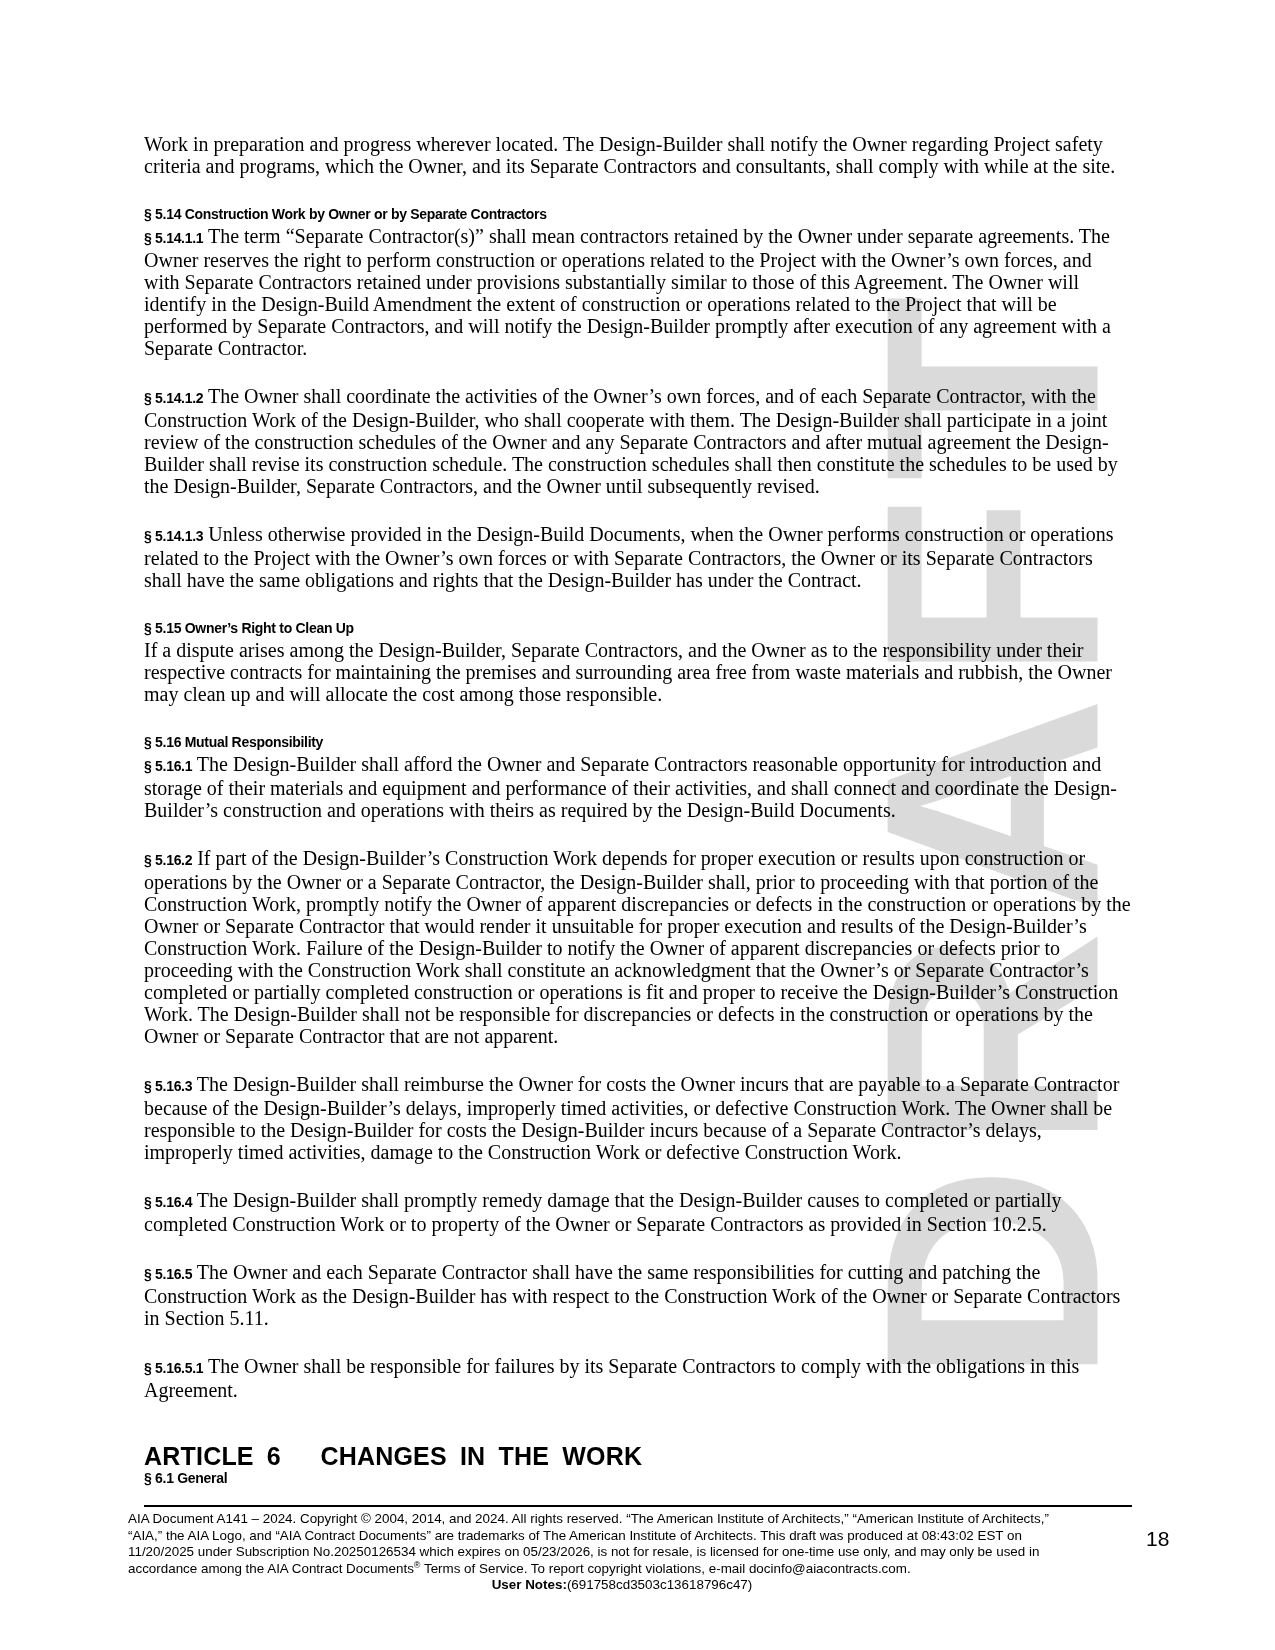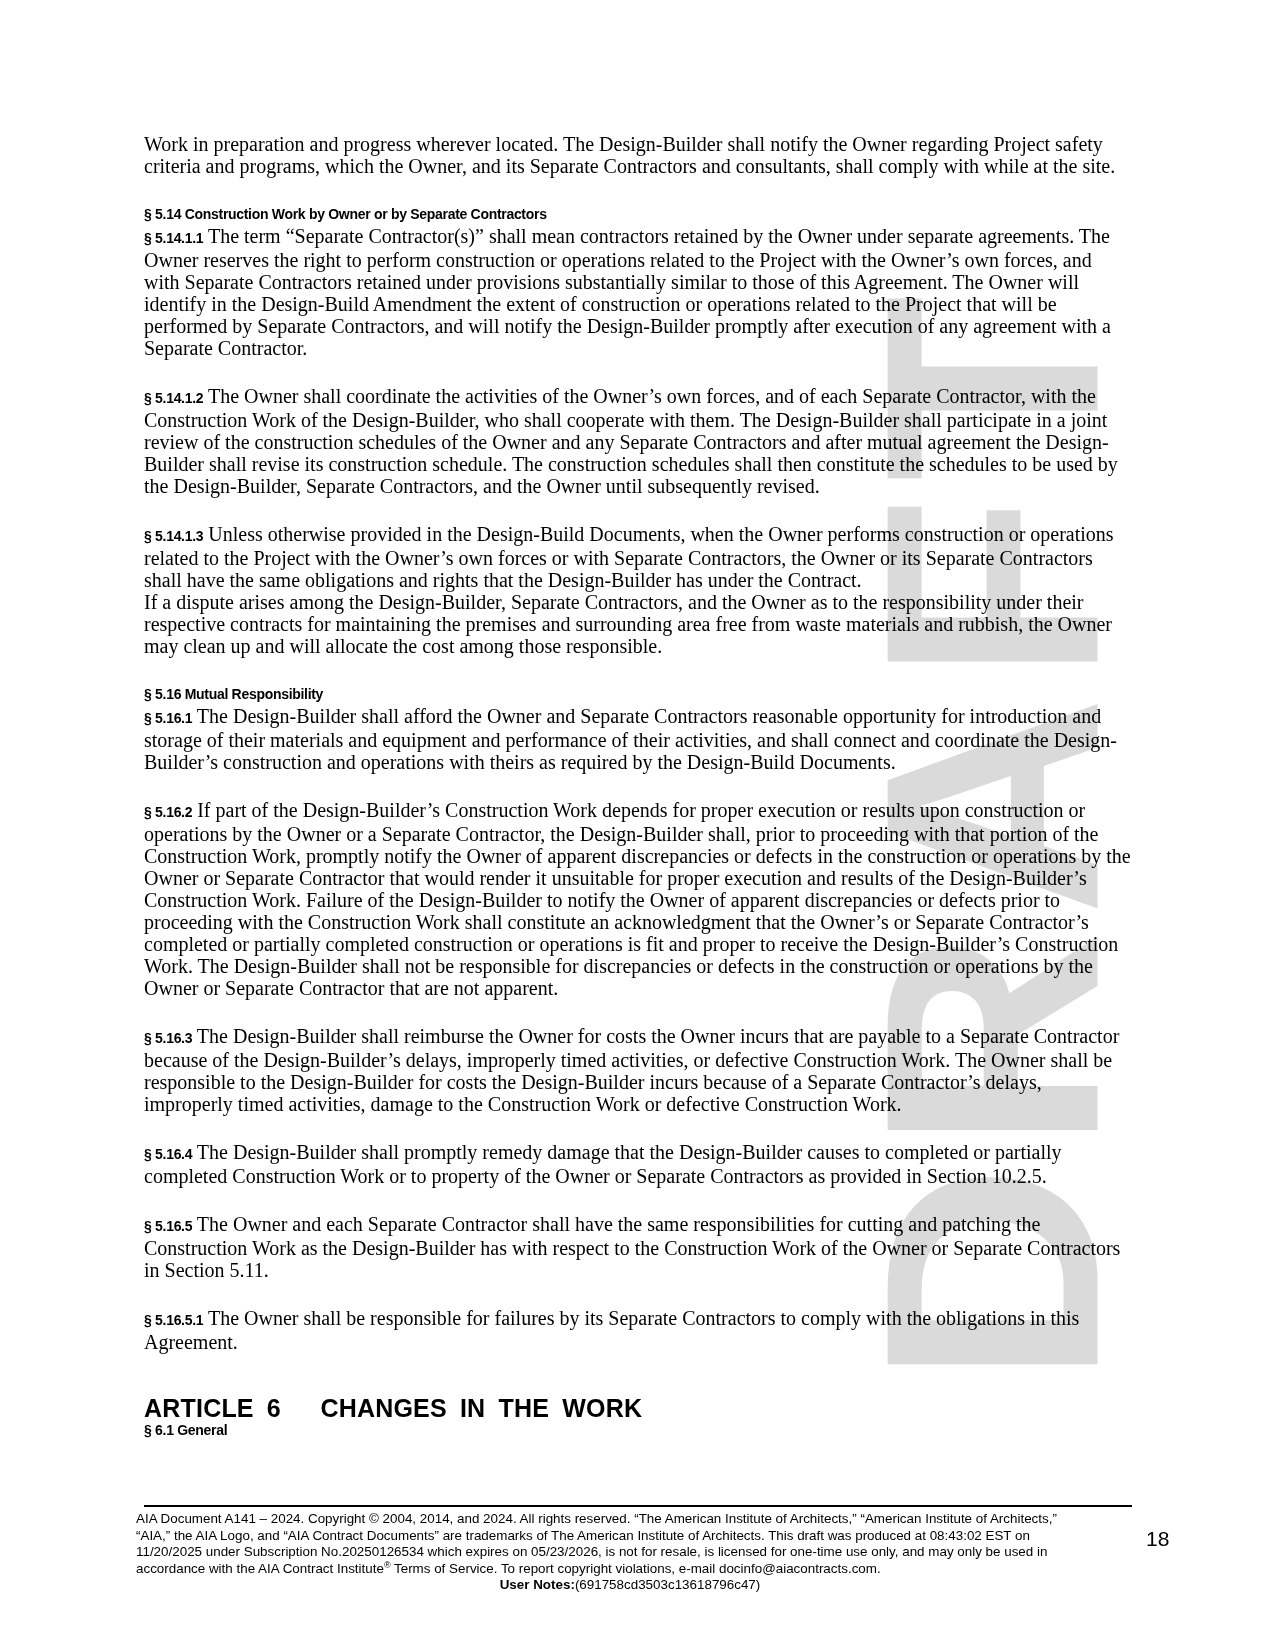--- a/index.html
+++ b/index.html
@@ -50,21 +50,21 @@
   }
   .footer-rule{
     position:absolute;
     left:144px;top:1505px;
     width:988px;height:0;
     border-top:2px solid #000;
     z-index:1;
   }
   .footer{
     position:absolute;
-    left:136px;top:1511px;
+    left:128px;top:1511px;
     width:988px;
     z-index:1;
     font-family:"Liberation Sans", sans-serif;
     font-size:13.4px;
     line-height:16.5px;
     color:#000;
   }
   .f-line{white-space:nowrap;overflow:hidden;}
   .f-line sup{font-size:9px;line-height:0;}
   .notes-row{display:flex;justify-content:center;}
@@ -84,39 +84,40 @@
 <div class="page">
 
   <div class="watermark">DRAFT</div>
 
   <div class="content">
       <div class="block para"><span>Work in preparation and progress wherever located. The Design-Builder shall notify the Owner regarding Project safety criteria and programs, which the Owner, and its Separate Contractors and consultants, shall comply with while at the site.</span></div>
       <div class="block heading gap"><span>§ 5.14 Construction Work by Owner or by Separate Contractors</span></div>
       <div class="block para"><span class="lead">§ 5.14.1.1</span> <span>The term “Separate Contractor(s)” shall mean contractors retained by the Owner under separate agreements. The Owner reserves the right to perform construction or operations related to the Project with the Owner’s own forces, and with Separate Contractors retained under provisions substantially similar to those of this Agreement. The Owner will identify in the Design-Build Amendment the extent of construction or operations related to the Project that will be performed by Separate Contractors, and will notify the Design-Builder promptly after execution of any agreement with a Separate Contractor.</span></div>
       <div class="block para gap"><span class="lead">§ 5.14.1.2</span> <span>The Owner shall coordinate the activities of the Owner’s own forces, and of each Separate Contractor, with the Construction Work of the Design-Builder, who shall cooperate with them. The Design-Builder shall participate in a joint review of the construction schedules of the Owner and any Separate Contractors and after mutual agreement the Design-Builder shall revise its construction schedule. The construction schedules shall then constitute the schedules to be used by the Design-Builder, Separate Contractors, and the Owner until subsequently revised.</span></div>
       <div class="block para gap"><span class="lead">§ 5.14.1.3</span> <span>Unless otherwise provided in the Design-Build Documents, when the Owner performs construction or operations related to the Project with the Owner’s own forces or with Separate Contractors, the Owner or its Separate Contractors shall have the same obligations and rights that the Design-Builder has under the Contract.</span></div>
+      <div class="block heading gap"><span>§ 5.15 Owner’s Right to Clean Up</span></div>
       <div class="block para"><span>If a dispute arises among the Design-Builder, Separate Contractors, and the Owner as to the responsibility under their respective contracts for maintaining the premises and surrounding area free from waste materials and rubbish, the Owner may clean up and will allocate the cost among those responsible.</span></div>
       <div class="block heading gap"><span>§ 5.16 Mutual Responsibility</span></div>
       <div class="block para"><span class="lead">§ 5.16.1</span> <span>The Design-Builder shall afford the Owner and Separate Contractors reasonable opportunity for introduction and storage of their materials and equipment and performance of their activities, and shall connect and coordinate the Design-Builder’s construction and operations with theirs as required by the Design-Build Documents.</span></div>
       <div class="block para gap"><span class="lead">§ 5.16.2</span> <span>If part of the Design-Builder’s Construction Work depends for proper execution or results upon construction or operations by the Owner or a Separate Contractor, the Design-Builder shall, prior to proceeding with that portion of the Construction Work, promptly notify the Owner of apparent discrepancies or defects in the construction or operations by the Owner or Separate Contractor that would render it unsuitable for proper execution and results of the Design-Builder’s Construction Work. Failure of the Design-Builder to notify the Owner of apparent discrepancies or defects prior to proceeding with the Construction Work shall constitute an acknowledgment that the Owner’s or Separate Contractor’s completed or partially completed construction or operations is fit and proper to receive the Design-Builder’s Construction Work. The Design-Builder shall not be responsible for discrepancies or defects in the construction or operations by the Owner or Separate Contractor that are not apparent.</span></div>
       <div class="block para gap"><span class="lead">§ 5.16.3</span> <span>The Design-Builder shall reimburse the Owner for costs the Owner incurs that are payable to a Separate Contractor because of the Design-Builder’s delays, improperly timed activities, or defective Construction Work. The Owner shall be responsible to the Design-Builder for costs the Design-Builder incurs because of a Separate Contractor’s delays, improperly timed activities, damage to the Construction Work or defective Construction Work.</span></div>
       <div class="block para gap"><span class="lead">§ 5.16.4</span> <span>The Design-Builder shall promptly remedy damage that the Design-Builder causes to completed or partially completed Construction Work or to property of the Owner or Separate Contractors as provided in Section 10.2.5.</span></div>
       <div class="block para gap"><span class="lead">§ 5.16.5</span> <span>The Owner and each Separate Contractor shall have the same responsibilities for cutting and patching the Construction Work as the Design-Builder has with respect to the Construction Work of the Owner or Separate Contractors in Section 5.11.</span></div>
       <div class="block para gap"><span class="lead">§ 5.16.5.1</span> <span>The Owner shall be responsible for failures by its Separate Contractors to comply with the obligations in this Agreement.</span></div>
       <div class="block article gap-large"><span>ARTICLE 6&nbsp;&nbsp; CHANGES IN THE WORK</span></div>
       <div class="block heading"><span>§ 6.1 General</span></div>
     </div>
 
   <div class="footer-rule"></div>
 
   <div class="footer">
     <div class="f-line"><span>AIA Document A141 – 2024. Copyright © 2004, 2014, and 2024. All rights reserved. “The American Institute of Architects,” “American Institute of Architects,”</span></div>
     <div class="f-line"><span>“AIA,” the AIA Logo, and “AIA Contract Documents” are trademarks of The American Institute of Architects. This draft was produced at 08:43:02 EST on</span></div>
     <div class="f-line"><span>11/20/2025 under Subscription No.20250126534 which expires on 05/23/2026, is not for resale, is licensed for one-time use only, and may only be used in</span></div>
-    <div class="f-line"><span>accordance with the AIA Contract Institute</span><sup>®</sup><span> Terms of Service. To report copyright violations, e-mail docinfo@aiacontracts.com.</span></div>
+    <div class="f-line"><span>accordance among the AIA Contract Documents</span><sup>®</sup><span> Terms of Service. To report copyright violations, e-mail docinfo@aiacontracts.com.</span></div>
     <div class="f-line notes-row">
       <span class="notes-label">User Notes:</span>
       <span class="doc-id">(691758cd3503c13618796c47)</span>
     </div>
   </div>
 
   <div class="page-number">18</div>
 
 </div>
 

